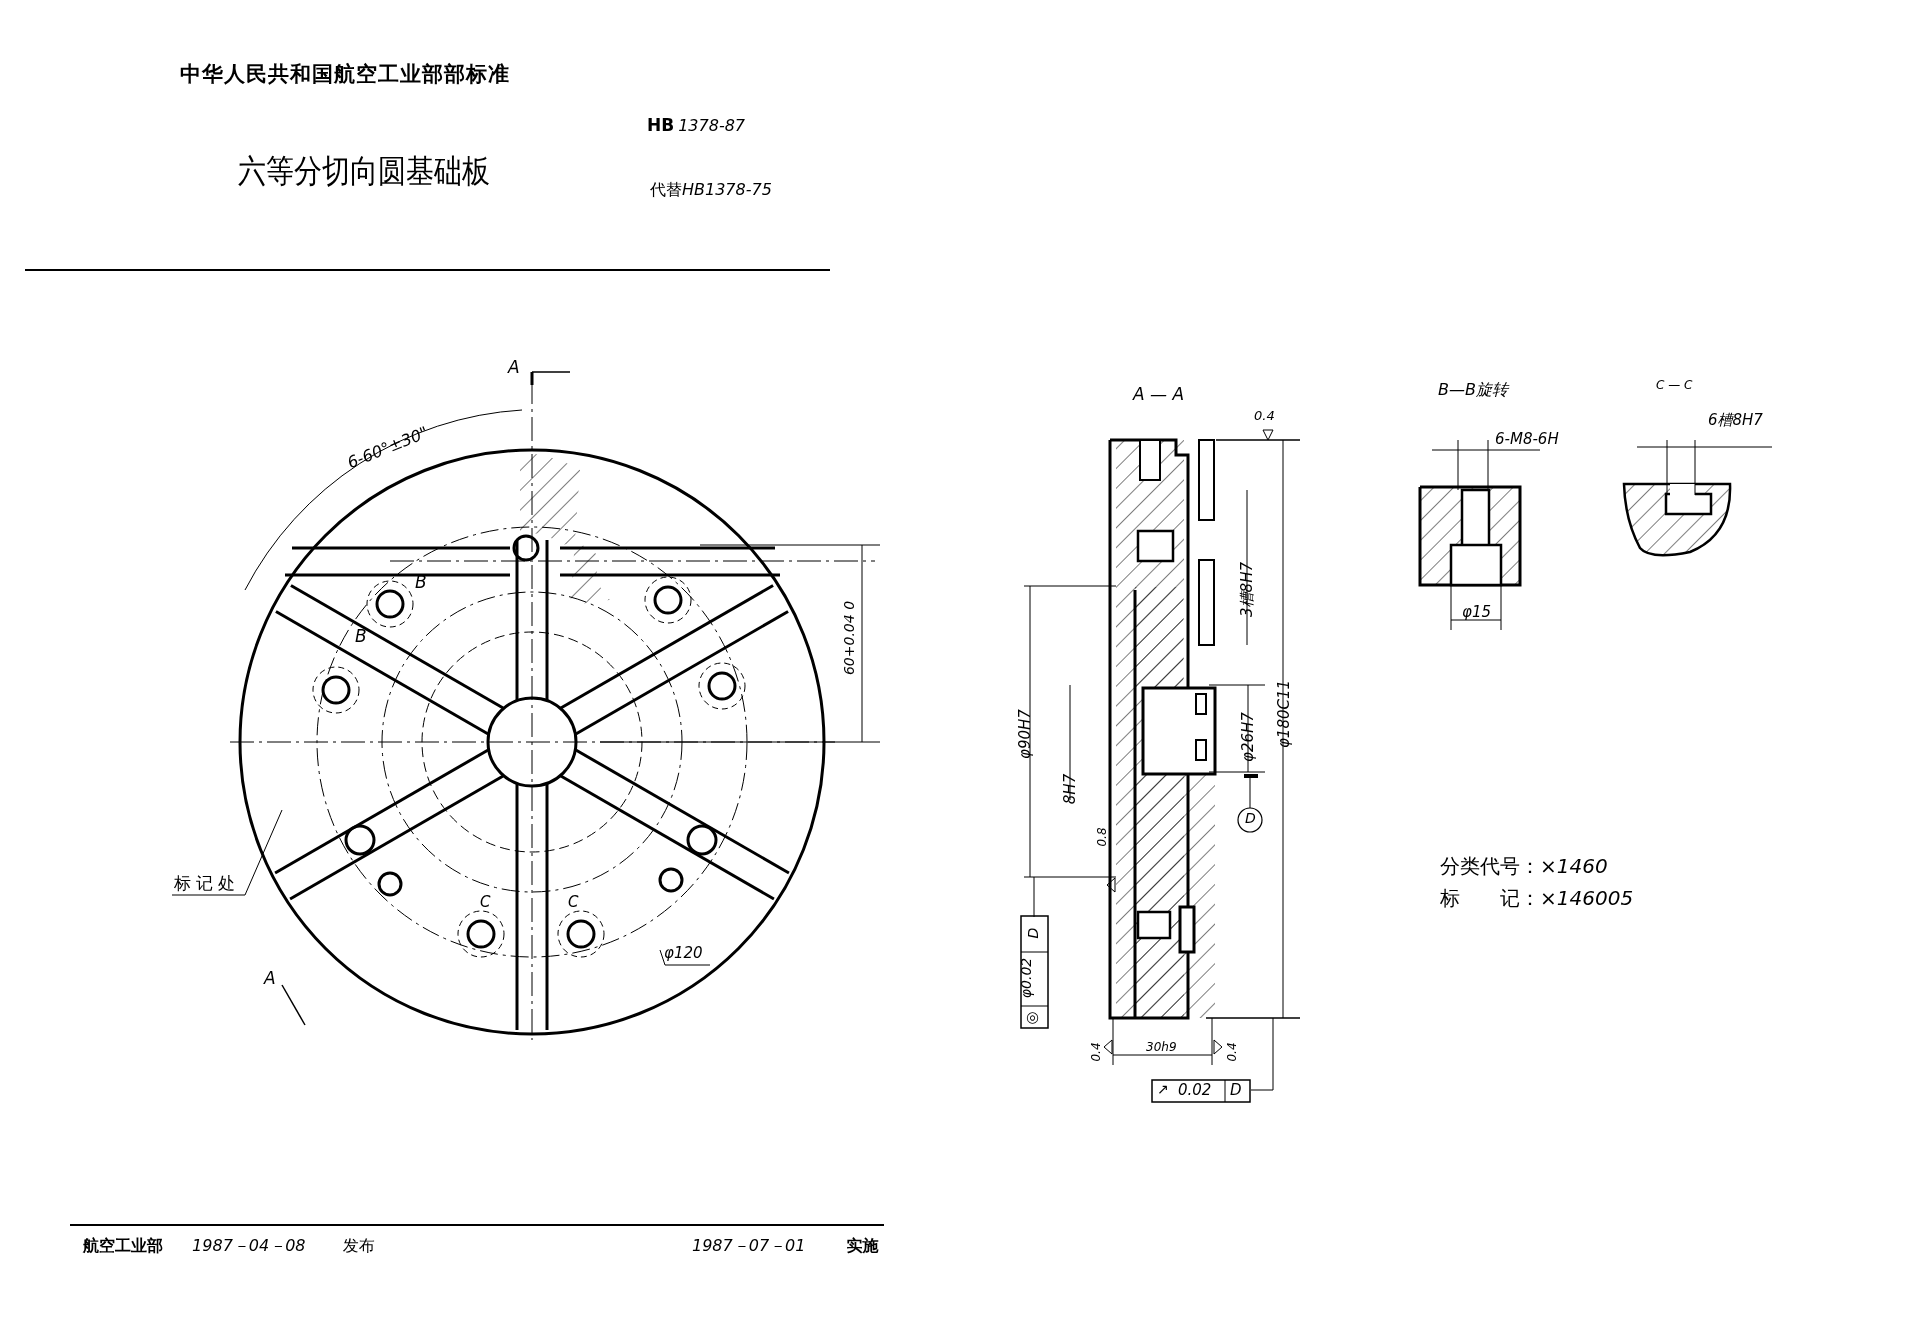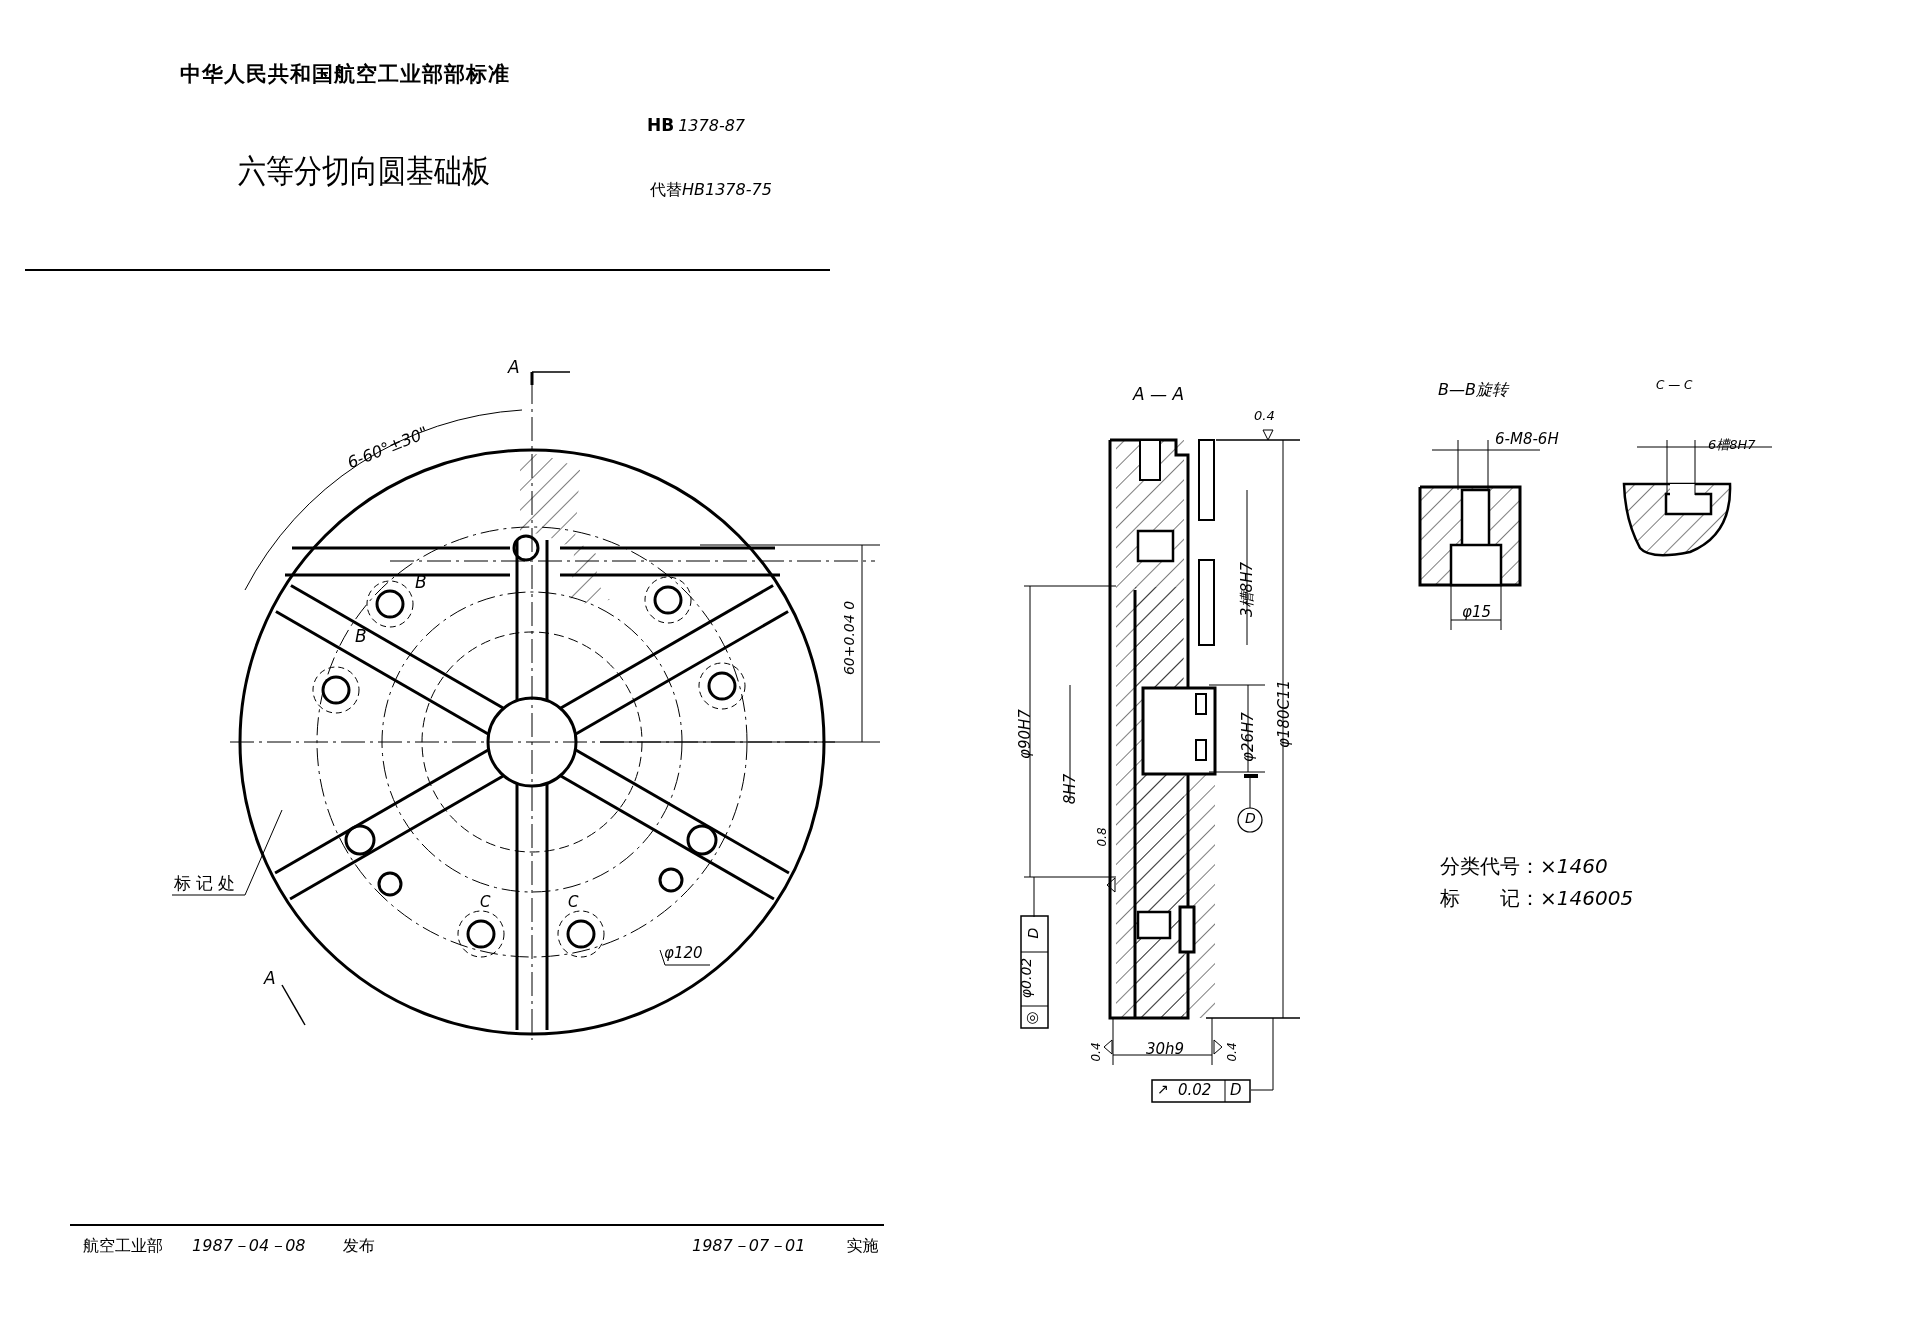--- a/index.html
+++ b/index.html
@@ -9,21 +9,21 @@
   .std-no{left:647px;top:115px;font-size:17px;}
   .std-no b{font-weight:bold;margin-right:4px;text-align:right;}
   .std-no i{font-family:"DejaVu Sans",sans-serif;font-style:italic;font-size:16px;}
   .title{left:238px;top:150px;font-size:28px;font-family:"DejaVu Serif",serif;transform:scaleY(1.15);transform-origin:left top;}
   .replaces{left:650px;top:180px;font-size:16px;}
   .replaces i{font-style:italic;}
   .rule{position:absolute;background:#000;}
   svg{position:absolute;left:0;top:0;}
   .lbl{font-family:"DejaVu Sans",sans-serif;font-style:italic;font-size:17px;}
   .foot{font-size:16px;top:1236px;}
-  .foot b{font-weight:normal;}
+  .foot b{font-weight:bold;}
   .foot i{font-style:italic;}
   .cls{left:1440px;top:850px;font-size:20px;line-height:32px;font-family:"DejaVu Serif",serif;}
   .cls i{font-family:"DejaVu Sans",sans-serif;font-style:italic;text-align:center;}
 </style>
 </head>
 <body>
 
 <div class="abs hdr-org">中华人民共和国航空工业部部标准</div>
 <div class="abs std-no"><b>HB</b><i>1378-87</i></div>
 <div class="abs title">六等分切向圆基础板</div>
@@ -204,36 +204,36 @@
 
 <div class="abs lbl" style="left:1133px;top:384px;">A — A</div>
 <div class="abs lbl" style="left:1254px;top:408px;font-size:13px;">0.4</div>
 <div class="abs lbl" style="left:1220px;top:580px;transform:rotate(-90deg);font-size:15px;">3槽8H7</div>
 <div class="abs lbl" style="left:1223px;top:728px;transform:rotate(-90deg);font-size:15px;">φ26H7</div>
 <div class="abs lbl" style="left:1250px;top:705px;transform:rotate(-90deg);font-size:15px;">φ180C11</div>
 <div class="abs lbl" style="left:1000px;top:725px;transform:rotate(-90deg);font-size:15px;">φ90H7</div>
 <div class="abs lbl" style="left:1055px;top:780px;transform:rotate(-90deg);font-size:15px;">8H7</div>
 <div class="abs lbl" style="left:1092px;top:830px;transform:rotate(-90deg);font-size:12px;">0.8</div>
 <div class="abs lbl" style="left:1245px;top:810px;font-size:14px;">D</div>
-<div class="abs lbl" style="left:1146px;top:1040px;font-size:15px;">30h9</div>
+<div class="abs lbl" style="left:1146px;top:1040px;font-size:12px;">30h9</div>
 <div class="abs lbl" style="left:1086px;top:1045px;transform:rotate(-90deg);font-size:12px;">0.4</div>
 <div class="abs lbl" style="left:1222px;top:1045px;transform:rotate(-90deg);font-size:12px;">0.4</div>
 <div class="abs lbl" style="left:1026px;top:1008px;font-size:15px;font-style:normal;">◎</div>
 <div class="abs lbl" style="left:1006px;top:970px;transform:rotate(-90deg);font-size:14px;">φ0.02</div>
 <div class="abs lbl" style="left:1028px;top:925px;transform:rotate(-90deg);font-size:14px;">D</div>
 <div class="abs lbl" style="left:1157px;top:1081px;font-size:14px;font-style:normal;">↗</div>
 <div class="abs lbl" style="left:1178px;top:1081px;font-size:15px;">0.02</div>
 <div class="abs lbl" style="left:1230px;top:1081px;font-size:15px;">D</div>
 
 <div class="abs lbl" style="left:1438px;top:380px;font-size:16px;">B—B旋转</div>
 <div class="abs lbl" style="left:1495px;top:430px;font-size:15px;">6-M8-6H</div>
 <div class="abs lbl" style="left:1462px;top:603px;font-size:15px;">φ15</div>
 
 <div class="abs lbl" style="left:1656px;top:378px;font-size:12px;">C — C</div>
-<div class="abs lbl" style="left:1708px;top:436px;font-size:13px;">6槽8H7</div>
+<div class="abs lbl" style="left:1708px;top:411px;font-size:15px;">6槽8H7</div>
 
 <div class="abs cls">
   <div><span>分类代号：</span><i>×1460</i></div>
   <div><span>标　　记：</span><i>×146005</i></div>
 </div>
 
 <div class="abs foot" style="left:83px;">
   <b>航空工业部</b>
   <i style="margin-left:24px;">1987－04－08</i>
   <span style="margin-left:32px;">发布</span>

